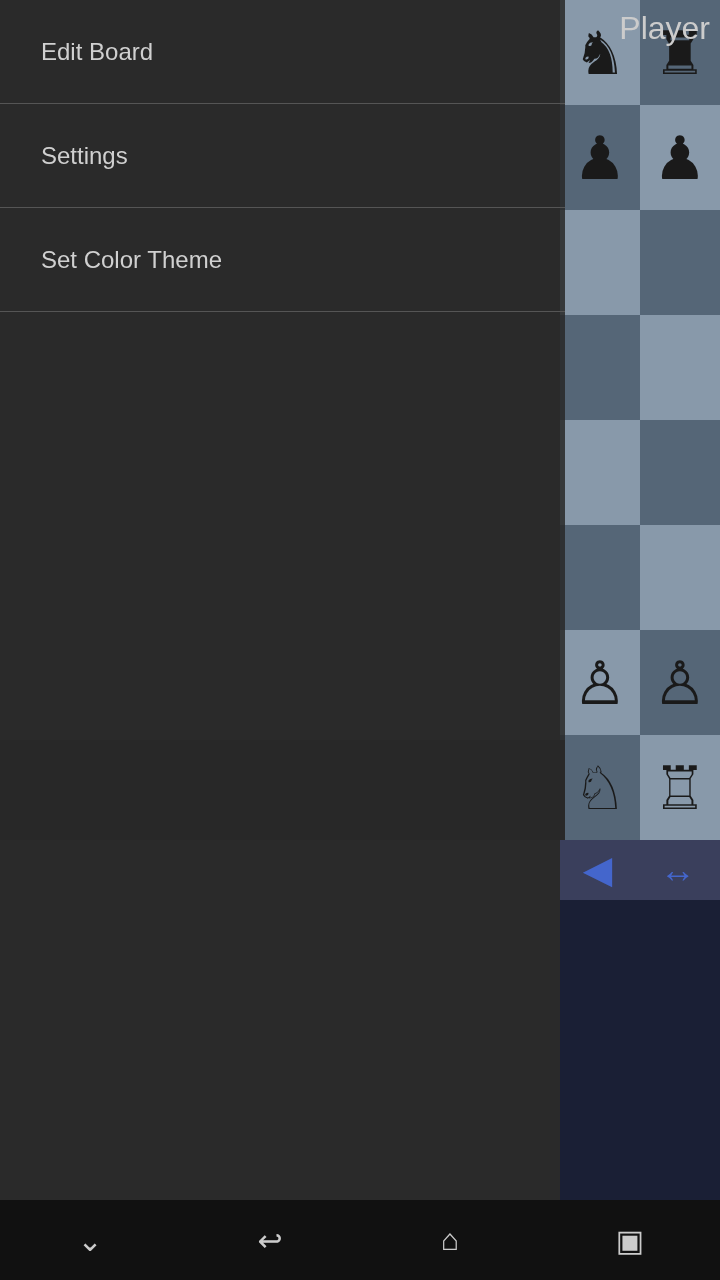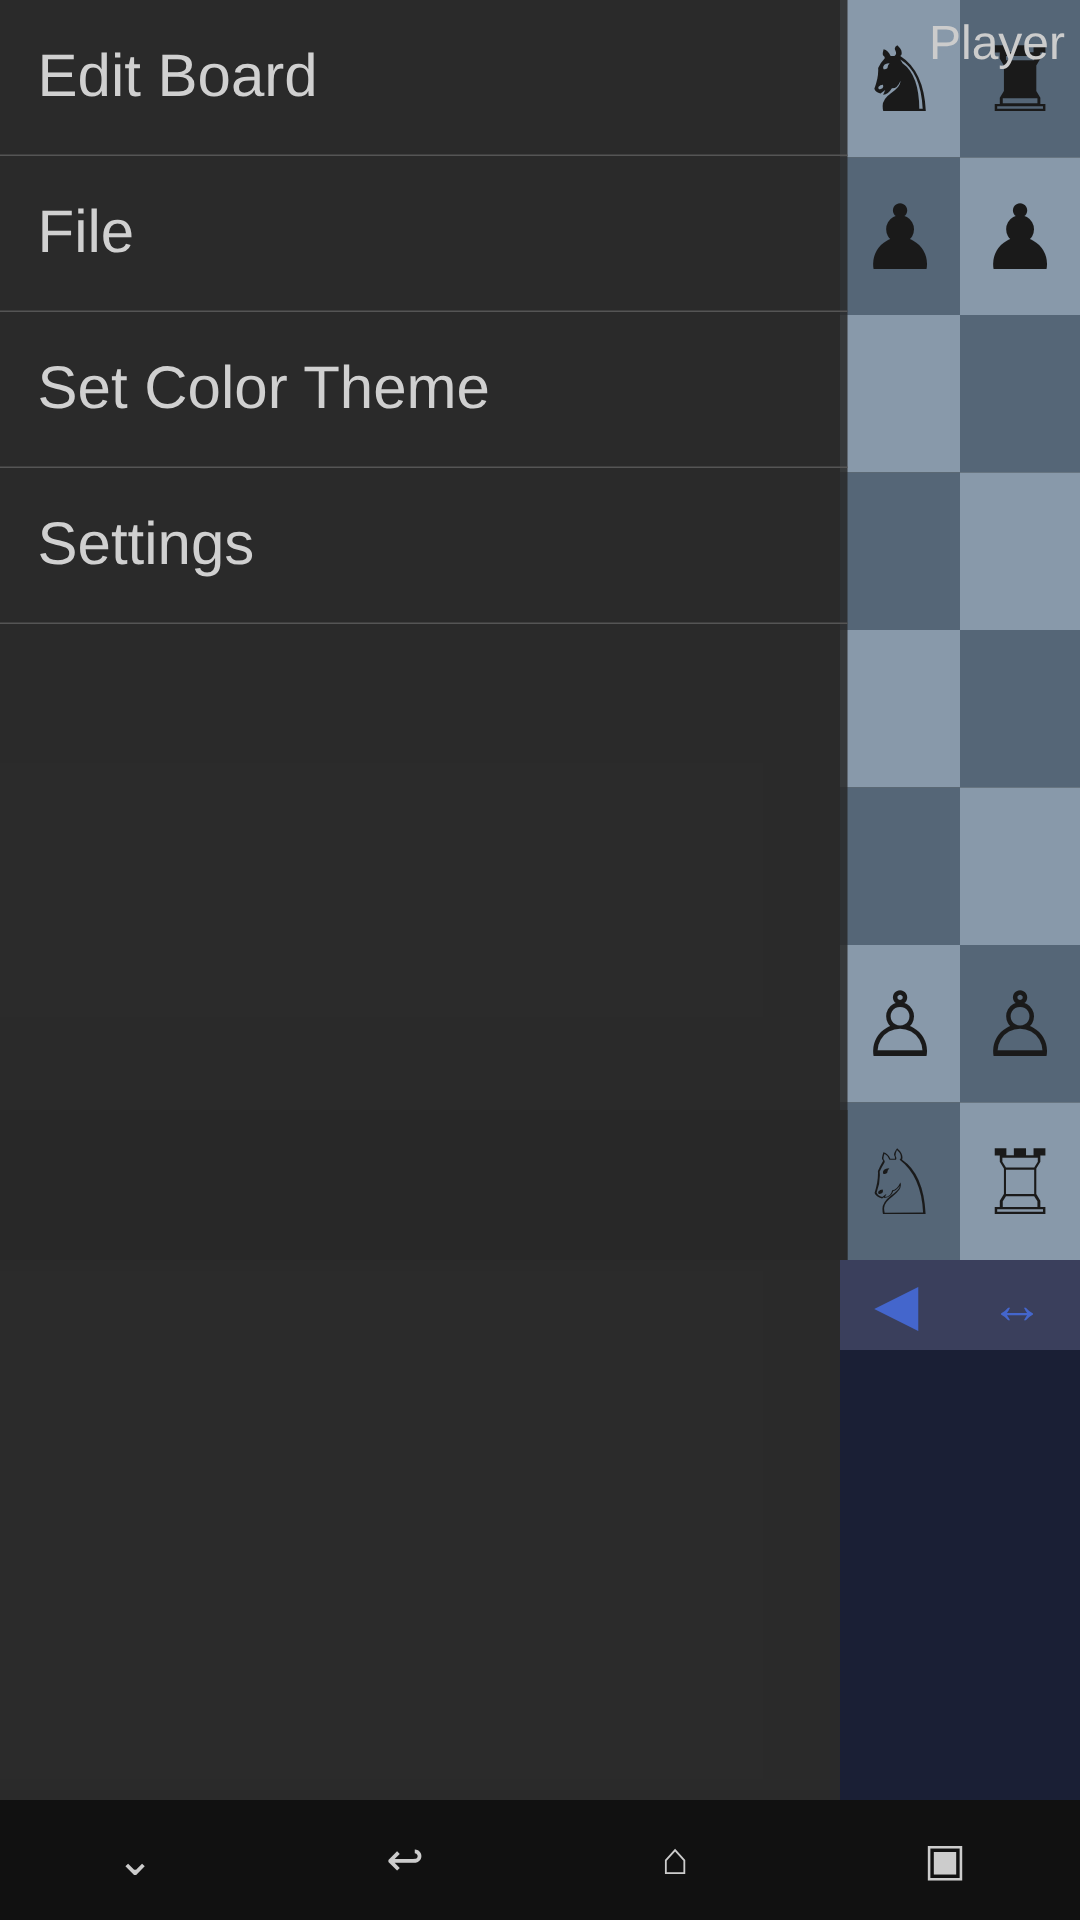--- a/index.html
+++ b/index.html
@@ -66,22 +66,23 @@
       display: flex;
       align-items: center;
       padding: 0 25px;
       height: 104px;
       border-bottom: 1px solid #555555;
       cursor: pointer;
     }
 
     .menu-item span {
       color: #d0d0d0;
-      font-size: 40px;
+      font-size: 24px;
       font-weight: 400;
+      margin-left: 16px;
     }
 
     
     .piece {
       display: flex;
       align-items: center;
       justify-content: center;
       font-size: 60px;
       color: #1a1a1a;
       width: 80px;
@@ -190,27 +191,24 @@
 
 <div class="overlay"></div>
 
 <div class="empty-area"></div>
 
 <div class="menu-list">
   <div class="menu-item">
     <span>Edit Board</span>
   </div>
   <div class="menu-item">
-    <span>File</span>
+    <span>Settings</span>
   </div>
   <div class="menu-item">
     <span>Set Color Theme</span>
-  </div>
-  <div class="menu-item">
-    <span>Settings</span>
   </div>
 </div>
 
 <div class="nav-arrows">
   <div class="nav-arrow">◀</div>
   <div class="nav-arrow">↔</div>
 </div>
 
 <div class="dark-panel"></div>
 

